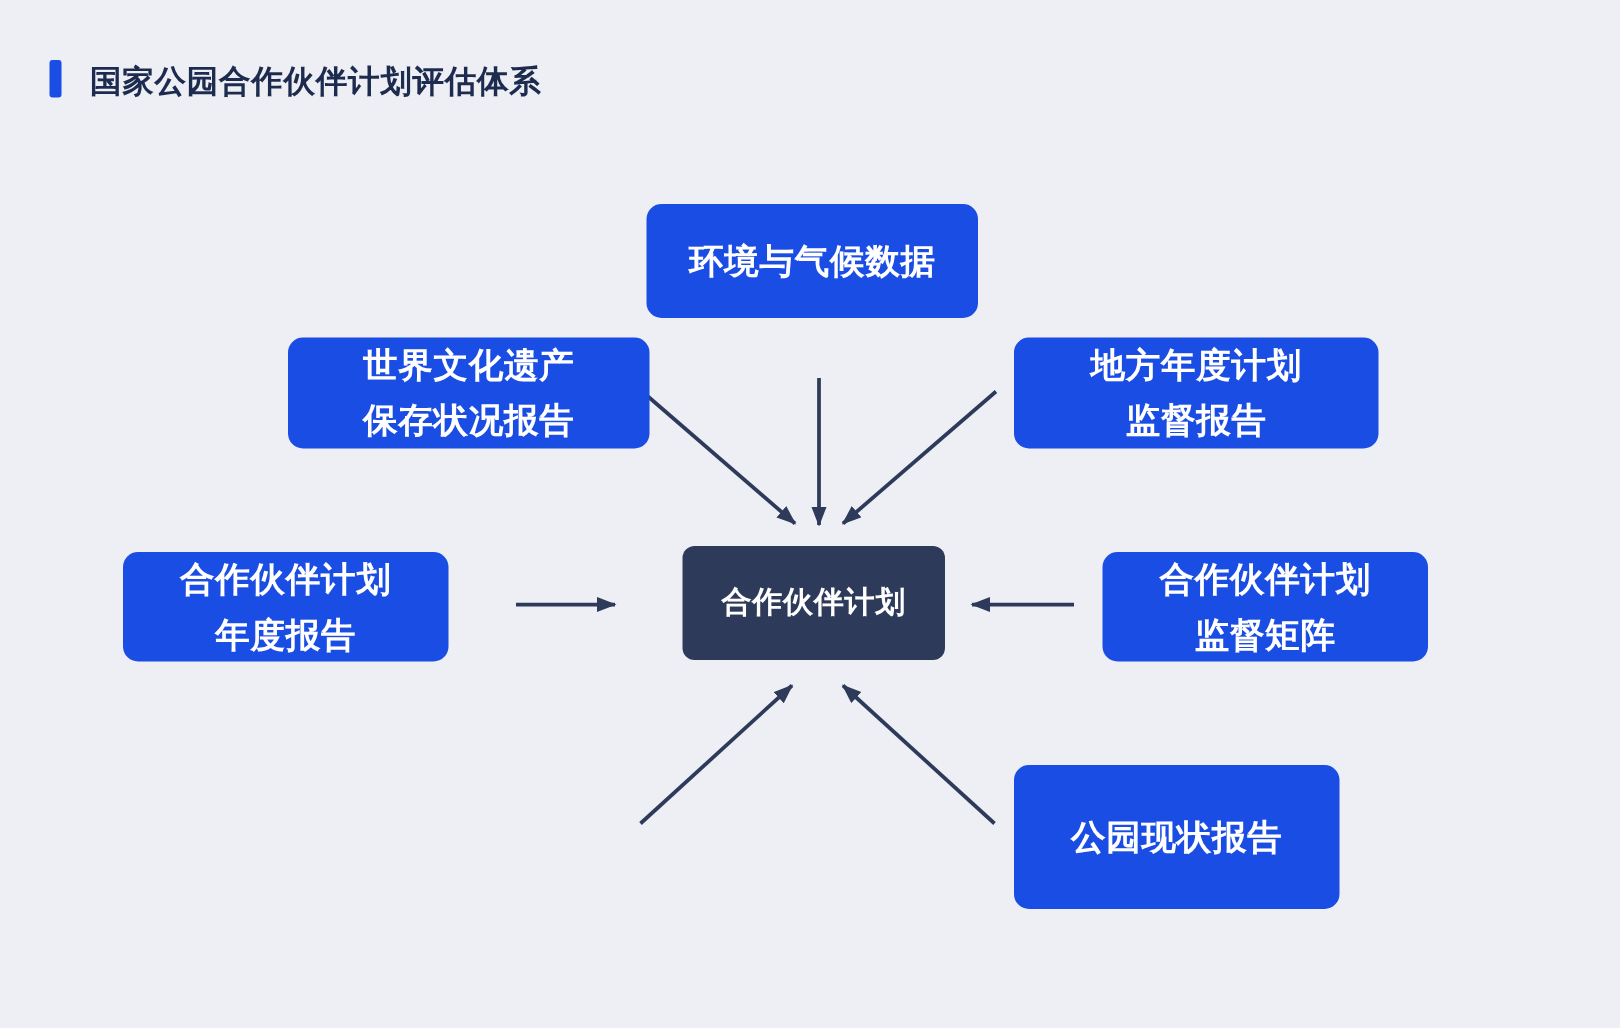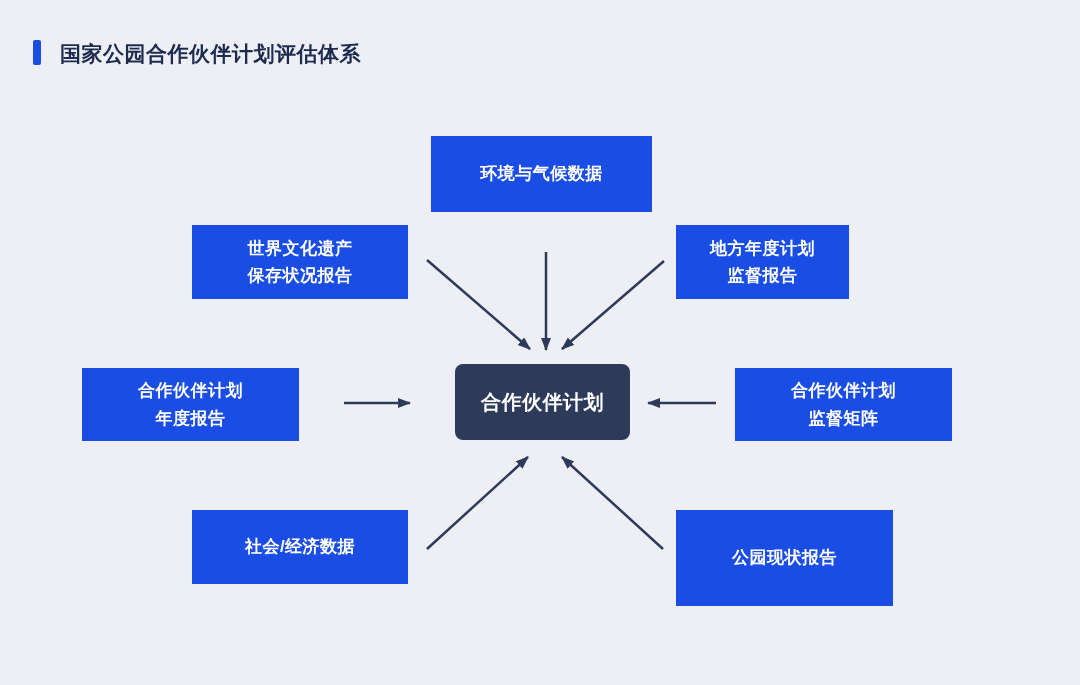--- a/index.html
+++ b/index.html
@@ -40,36 +40,36 @@
 
   .arrows { position: absolute; left: 0; top: 0; width: 1080px; height: 685px; }
   .arrow-line { stroke: var(--arrow); stroke-width: 2.5; }
   .arrow-head { fill: var(--arrow); }
 
   .node {
     position: absolute;
     background: var(--node-blue);
     color: var(--node-text);
     font-weight: bold;
-    font-size: 17px;
+    font-size: 23px;
     line-height: 1.6;
-    border-radius: 0;
+    border-radius: 10px;
     display: flex; align-items: center; justify-content: center;
     text-align: center;
     white-space: pre-line;
     letter-spacing: 0.5px;
   }
   .node.center {
     background: var(--center-navy);
     border-radius: 8px;
     font-size: 20px;
   }
   .pos-top        { left: 431px; top: 136px; width: 221px; height: 76px; }
-  .pos-upper-left { left: 192px; top: 225px; width: 216px; height: 74px; font-family: Liberation Serif, serif; }
-  .pos-upper-right{ left: 676px; top: 225px; width: 173px; height: 74px; }
+  .pos-upper-left { left: 192px; top: 225px; width: 241px; height: 74px; }
+  .pos-upper-right{ left: 676px; top: 225px; width: 243px; height: 74px; }
   .pos-mid-left   { left:  82px; top: 368px; width: 217px; height: 73px; }
   .pos-mid-right  { left: 735px; top: 368px; width: 217px; height: 73px; }
   .pos-bottom-left{ left: 192px; top: 510px; width: 216px; height: 74px; }
   .pos-bottom-right{ left: 676px; top: 510px; width: 217px; height: 96px; }
   .pos-center     { left: 455px; top: 364px; width: 175px; height: 76px; }
 </style>
 </head>
 <body>
 
 <div class="canvas">
@@ -103,17 +103,16 @@
 监督报告</div>
 
   <div class="node pos-mid-left">合作伙伴计划
 年度报告</div>
 
   <div class="node center pos-center">合作伙伴计划</div>
 
   <div class="node pos-mid-right">合作伙伴计划
 监督矩阵</div>
 
-  <div class="node pos-bottom-left">社会/经济数据</div>
 
   <div class="node pos-bottom-right">公园现状报告</div>
 
 </div>
 
 </body></html>

